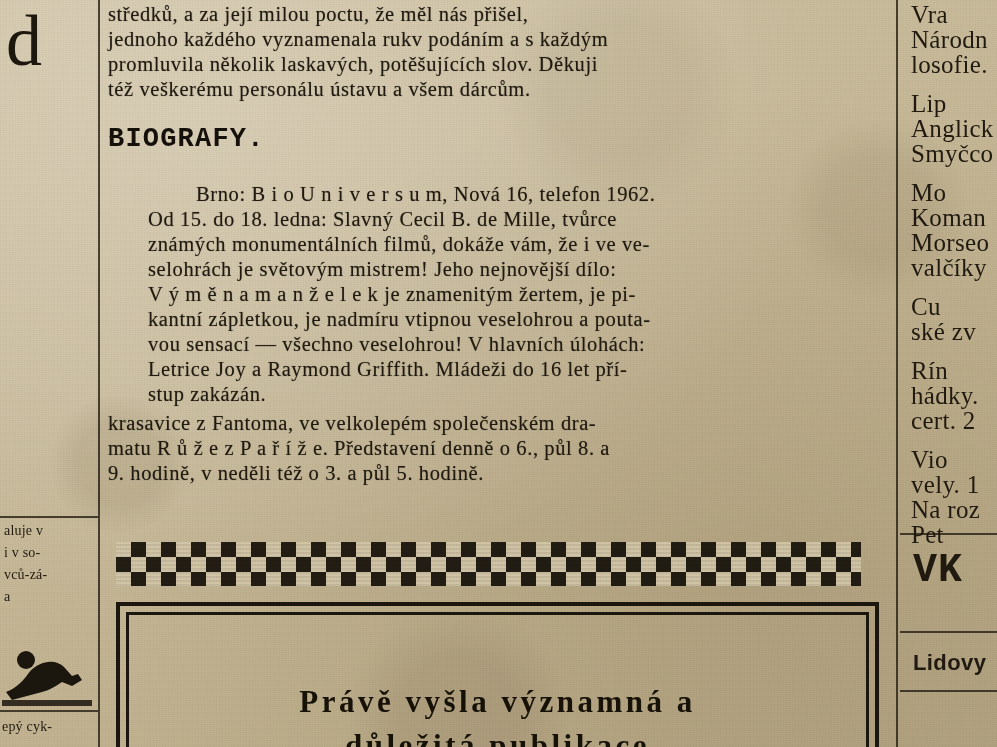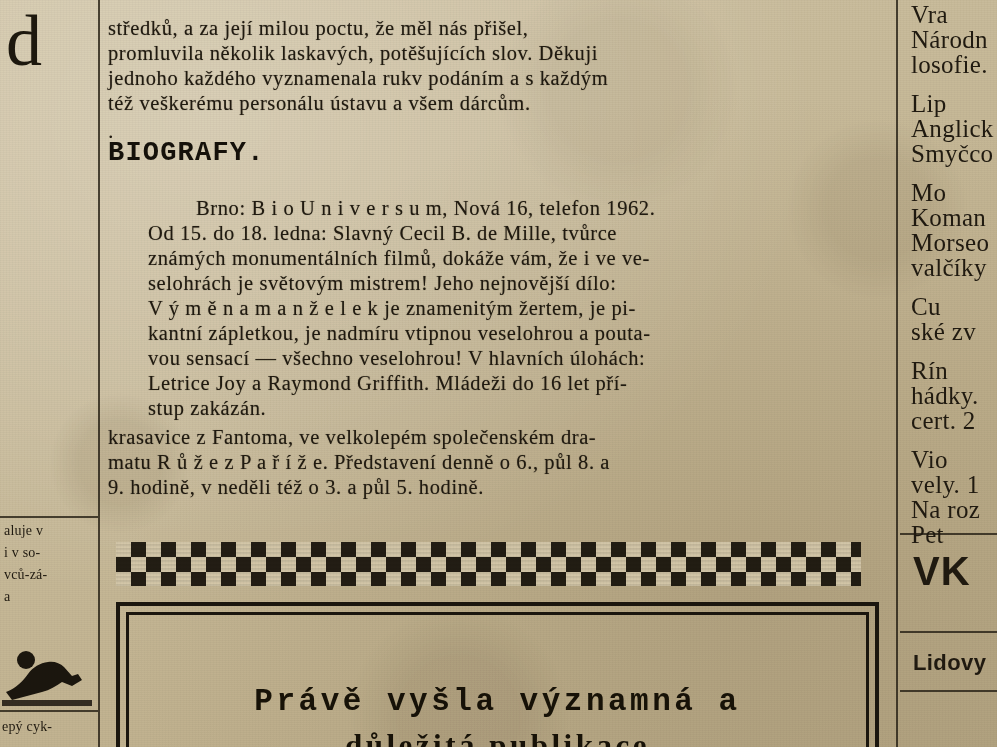--- a/index.html
+++ b/index.html
@@ -111,21 +111,21 @@
     width: 95px;
     color: #221c12;
   }
   .col-right .rline {
     font-size: 25px;
     line-height: 25px;
     white-space: nowrap;
     letter-spacing: .3px;
   }
   .col-right .big {
-    font-family: Liberation Sans, sans-serif;
+    font-family: Liberation Mono, monospace;
     font-weight: bold;
     font-size: 40px;
     letter-spacing: 1px;
     line-height: 46px;
   }
   .col-right .mid {
     font-family: "Liberation Sans", sans-serif;
     font-weight: bold;
     font-size: 22px;
     letter-spacing: .4px;
@@ -205,21 +205,21 @@
     position: absolute;
     inset: 6px;
     border: 3px solid #1d1810;
   }
   .ad-text {
     position: absolute;
     left: 0;
     right: 0;
     top: 78px;
     text-align: center;
-    font-family: Liberation Mono, monospace;
+    font-family: Liberation Serif, serif;
     font-weight: bold;
     font-size: 31px;
     letter-spacing: 3.5px;
     color: #191409;
     white-space: nowrap;
   }
   .ad-text2 {
     position: absolute;
     left: 0;
     right: 0;
@@ -264,24 +264,24 @@
   <div class="rule-v" style="left:98px; top:0px; height:747px;"></div>
   <div class="rule-v" style="left:896px; top:0px; height:747px;"></div>
   <div class="rule-h" style="left:0px; top:516px; width:98px;"></div>
   <div class="rule-h" style="left:0px; top:710px; width:98px;"></div>
   <div class="rule-h" style="left:900px; top:533px; width:97px;"></div>
   <div class="rule-h" style="left:900px; top:631px; width:97px;"></div>
   <div class="rule-h" style="left:900px; top:690px; width:97px;"></div>
 
   <div class="col-main inky">
 
-    <div class="para" style="margin-top:16px;">
+    <div class="para" style="margin-top:2px;">
       <div class="body-line">středků, a za její milou poctu, že měl nás přišel,</div>
+      <div class="body-line">jednoho každého vyznamenala rukv podáním a s každým</div>
       <div class="body-line">promluvila několik laskavých, potěšujících slov. Děkuji</div>
-      <div class="body-line">jednoho každého vyznamenala rukv podáním a s každým</div>
       <div class="body-line">též veškerému personálu ústavu a všem dárcům.</div>
     </div>
 
     <div class="section-head" style="margin-top:22px;">BIOGRAFY.</div>
 
     <div class="para" style="margin-top:28px;margin-left:40px;">
       <div class="body-line" style="padding-left:48px;">Brno: B i o  U n i v e r s u m, Nová 16, telefon 1962.</div>
       <div class="body-line">Od 15. do 18. ledna: Slavný Cecil B. de Mille, tvůrce</div>
       <div class="body-line">známých monumentálních filmů, dokáže vám, že i ve ve-</div>
       <div class="body-line">selohrách je světovým mistrem!   Jeho nejnovější dílo:</div>

